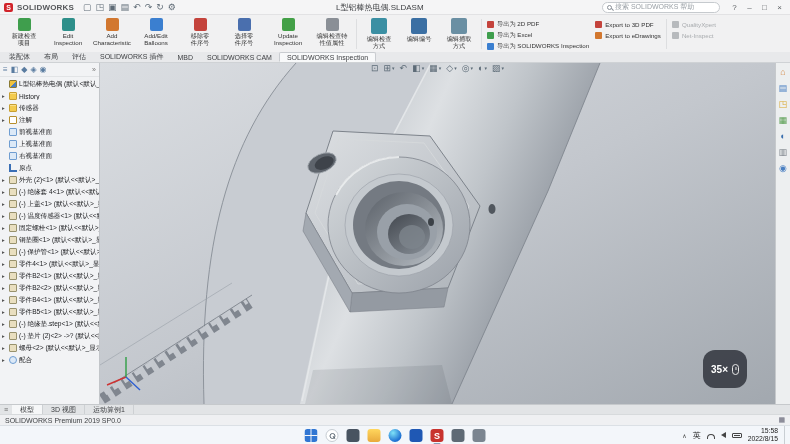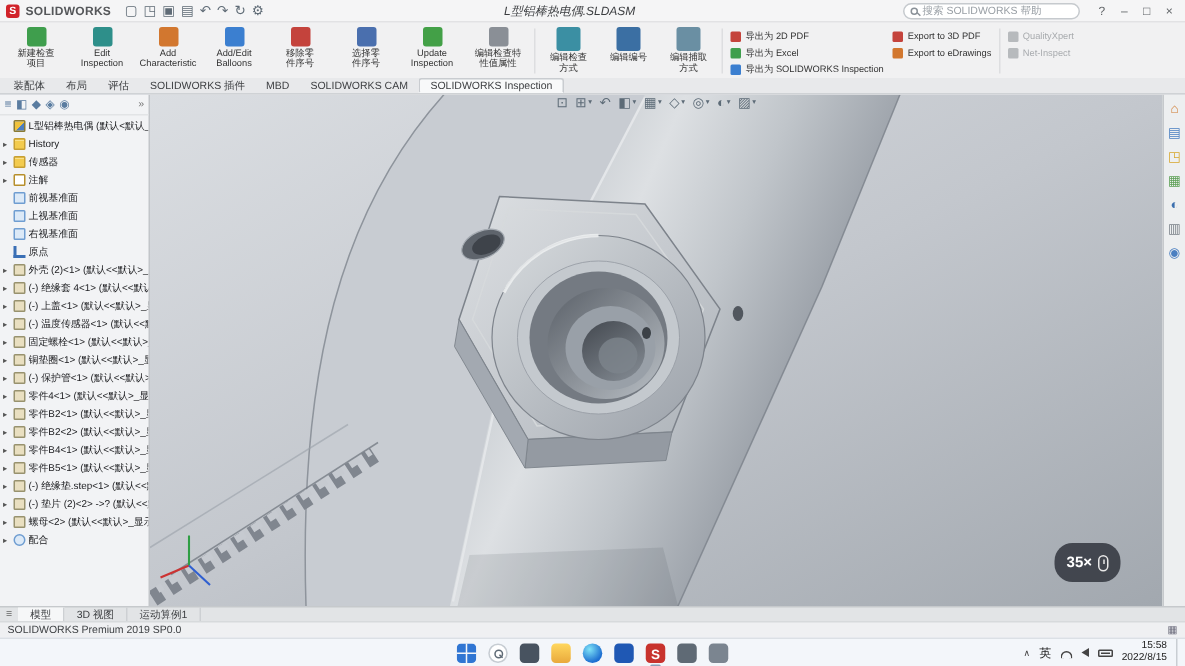--- a/index.html
+++ b/index.html
@@ -5,21 +5,21 @@
 *{margin:0;padding:0;box-sizing:border-box;}
 html,body{width:790px;height:444px;overflow:hidden;}
 body{position:relative;font-family:"Liberation Sans",sans-serif;background:#f1f1f2;color:#222;}
 
 
 .titlebar{position:absolute;top:0;left:0;right:0;height:15px;background:#f5f5f6;border-bottom:1px solid #e2e2e4;display:flex;align-items:center;gap:4px;padding:0 4px;z-index:10;}
 .logo-mark{width:9px;height:9px;background:#d1232a;border-radius:2px;color:#fff;font-size:7px;font-weight:bold;display:flex;align-items:center;justify-content:center;flex:none;}
 .app-name{font-size:8px;font-weight:bold;color:#55575a;letter-spacing:.2px;text-align:right;}
 .qt-row{display:flex;align-items:center;gap:4px;margin-left:5px;}
 .qt{font-size:9px;line-height:1;color:#5f6b76;}
-.doc-title{position:absolute;left:336px;top:2px;font-size:8px;color:#3c3e41;white-space:nowrap;font-style:italic;}
+.doc-title{position:absolute;left:336px;top:2px;font-size:8px;color:#3c3e41;white-space:nowrap;}
 .search-box{margin-left:auto;display:flex;align-items:center;gap:3px;width:118px;height:11px;border:1px solid #c6cace;border-radius:6px;background:#fff;padding:0 4px;font-size:7px;color:#9aa0a6;white-space:nowrap;overflow:hidden;}
 .mag{width:5px;height:5px;border:1px solid #8a9198;border-radius:50%;position:relative;flex:none;}
 .mag::after{content:"";position:absolute;width:3px;height:1px;background:#8a9198;transform:rotate(45deg);right:-3px;bottom:-1px;}
 .win-controls{display:flex;align-items:center;gap:2px;margin-left:4px;}
 .wc{width:13px;text-align:center;font-size:8px;color:#5f6366;line-height:13px;}
 
 
 .ribbon{position:absolute;top:15px;left:0;right:0;height:37px;background:#f1f1f2;display:flex;align-items:stretch;padding:1px 2px 0;z-index:9;}
 .rbtn{width:44px;display:flex;flex-direction:column;align-items:center;padding-top:2px;gap:1px;}
 .ricon{width:13px;height:13px;border-radius:2px;flex:none;}
@@ -57,21 +57,21 @@
 .ic-part{background:#e9dfc0;border:1px solid #98926e;}
 .ic-mates{background:#dce9f7;border:1px solid #6f9dd1;border-radius:50%;}
 
 
 .viewport{position:absolute;left:100px;right:15px;top:0;bottom:0;overflow:hidden;}
 .viewport svg{position:absolute;inset:0;width:100%;height:100%;}
 .hud{position:absolute;top:1px;left:50%;transform:translateX(-50%);display:flex;align-items:center;gap:5px;z-index:6;}
 .hudbtn{display:flex;align-items:center;gap:1px;color:#5d6b77;font-size:9px;line-height:1;}
 .hudbtn .caret{display:none;font-size:5px;color:#5d6b77;}
 .hudbtn.with-caret .caret{display:inline;}
-.speed-badge{position:absolute;right:28px;bottom:16px;height:26px;padding:0 8px;background:rgba(44,48,56,.82);border-radius:12px;display:flex;align-items:center;gap:4px;color:#fff;font-size:10px;font-weight:bold;z-index:6;}
+.speed-badge{position:absolute;right:28px;bottom:16px;height:38px;padding:0 8px;background:rgba(44,48,56,.82);border-radius:12px;display:flex;align-items:center;gap:4px;color:#fff;font-size:10px;font-weight:bold;z-index:6;}
 .mouse-ic{width:7px;height:11px;border:1px solid #e8e8e8;border-radius:4px;position:relative;}
 .mouse-ic::before{content:"";position:absolute;left:50%;top:2px;width:1px;height:3px;background:#e8e8e8;transform:translateX(-50%);}
 
 
 .task-rail{position:absolute;right:0;top:0;width:15px;bottom:0;background:#edeff0;border-left:1px solid #c6c9cc;display:flex;flex-direction:column;align-items:center;gap:7px;padding-top:5px;z-index:5;}
 .railbtn{font-size:9px;line-height:1;}
 
 
 .doc-tabs{position:absolute;top:404px;left:0;right:0;height:10px;background:#e2e4e6;border-top:1px solid #c6c9cc;display:flex;align-items:stretch;font-size:7px;color:#3c3e41;z-index:9;}
 .dt-scroll{display:flex;align-items:center;padding:0 4px;color:#666;font-size:7px;}

